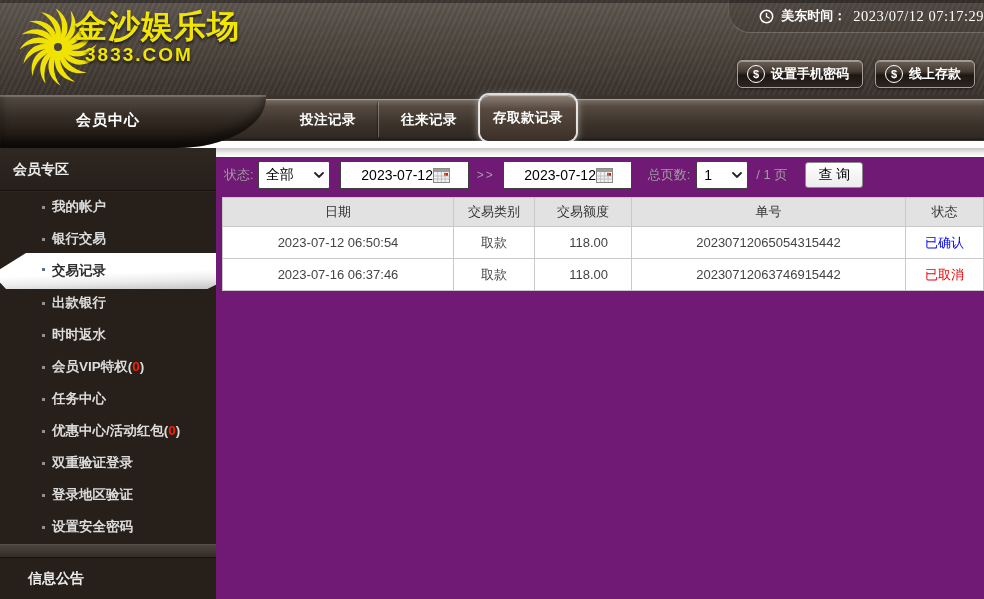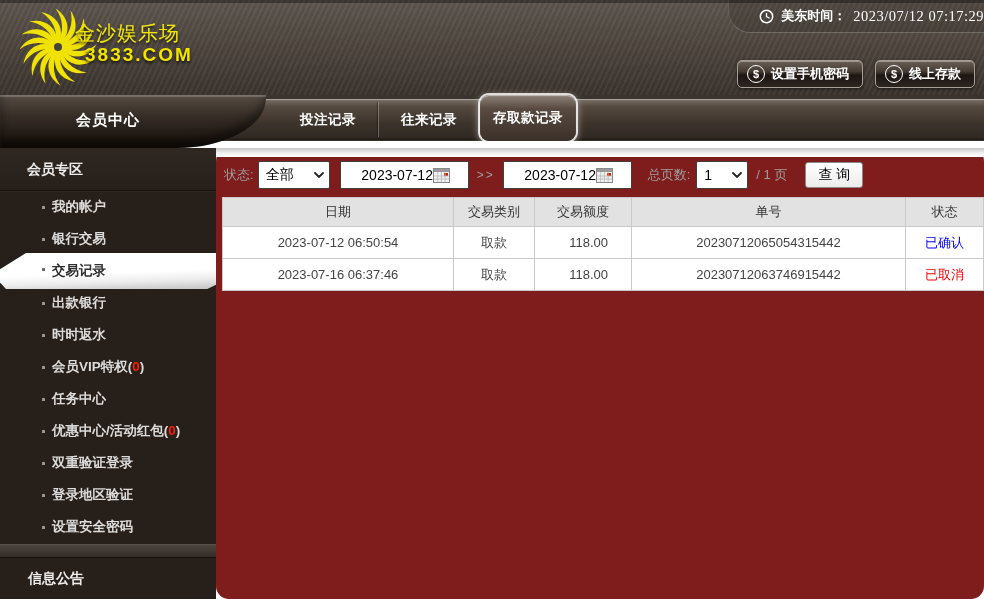--- a/index.html
+++ b/index.html
@@ -10,21 +10,21 @@
   .topbar{position:absolute;left:0;top:0;width:984px;height:95px;
     background:linear-gradient(180deg,#5d554e 0%,#4a423b 55%,#3a332d 100%);}
   .topbar::before{content:"";position:absolute;inset:0;
     background:repeating-linear-gradient(115deg,rgba(255,255,255,0.045) 0 2px,rgba(0,0,0,0.03) 2px 5px);
     pointer-events:none;}
   .topbar::after{content:"";position:absolute;left:0;right:0;top:0;height:3px;
     background:rgba(0,0,0,0.35);pointer-events:none;}
 
   .logo{position:absolute;left:14px;top:3px;width:215px;height:88px;cursor:pointer;}
   .logo-burst{position:absolute;left:2px;top:3px;width:84px;height:82px;}
-  .logo-title{position:absolute;left:61px;top:17px;font-size:20px;font-weight:normal;
+  .logo-title{position:absolute;left:61px;top:2px;font-size:32px;font-weight:bold;
     color:#f2e600;letter-spacing:1px;white-space:nowrap;
     text-shadow:0 2px 3px rgba(0,0,0,0.75),0 0 1px rgba(255,255,255,0.3);}
   .logo-domain{position:absolute;left:71px;top:41px;font-size:19px;font-weight:bold;
     color:#f2e600;letter-spacing:2px;white-space:nowrap;
     text-shadow:0 2px 3px rgba(0,0,0,0.75);}
 
   .time-panel{position:absolute;right:0;top:0;width:256px;height:33px;
     border-left:1px solid rgba(255,255,255,0.12);
     border-bottom:1px solid rgba(255,255,255,0.22);
     border-bottom-left-radius:22px;background:rgba(25,20,16,0.18);
@@ -64,41 +64,41 @@
   .member-bar{position:absolute;left:0;top:0;width:266px;height:53px;
     background:linear-gradient(180deg,#564c44 0%,#362d26 40%,#201914 78%,#130e0a 100%);
     border-bottom-right-radius:90px 50px;z-index:2;
     box-shadow:inset 0 2px 1px rgba(255,255,255,0.22),inset 0 -8px 10px rgba(0,0,0,0.45);}
   .member-bar-title{position:absolute;left:0;top:0;width:216px;height:50px;
     display:flex;align-items:center;justify-content:center;color:#fff;
     font-size:15px;font-weight:bold;letter-spacing:1px;}
 
   
   .sidebar{position:absolute;left:0;top:148px;width:216px;height:451px;background:#271f1a;}
-  .side-section{height:42px;line-height:42px;padding-left:27px;color:#ececec;
+  .side-section{height:42px;line-height:42px;padding-left:13px;color:#ececec;
     font-size:14px;font-weight:bold;
     background:linear-gradient(180deg,#2f2721,#271f1a);
     border-bottom:1px solid rgba(0,0,0,0.55);box-shadow:0 1px 0 rgba(255,255,255,0.04);
     cursor:pointer;}
   .menu{height:352px;}
   .menu-item{position:relative;height:32px;line-height:32px;padding-left:52px;
     color:#dcdcdc;font-size:13.5px;font-weight:bold;cursor:pointer;white-space:nowrap;}
   .menu-item .dot{position:absolute;left:42px;top:15px;width:3px;height:3px;background:#939393;}
   .menu-item.active{height:36px;line-height:35px;margin:-2px 0;z-index:1;color:#2e2e2e;
     background:linear-gradient(178deg,#ffffff 0%,#ffffff 55%,#ececec 76%,#c3c3c3 100%);
     clip-path:polygon(0 45%,26px 0,100% 0,100% 88%,96% 100%,6px 100%,0 82%);}
   .menu-item.active .dot{background:#5f6e80;}
   .side-divider{margin-top:1px;height:12px;
     background:linear-gradient(180deg,#4b433c,#342c26);
     border-top:1px solid #565049;border-bottom:1px solid #17110d;}
   .side-section2{height:40px;line-height:40px;padding-left:28px;color:#ececec;
     font-size:14px;font-weight:bold;cursor:pointer;}
 
   
-  .main{position:absolute;left:216px;top:148px;width:768px;height:451px;background:#7f1d1d;border-radius:13px;}
+  .main{position:absolute;left:216px;top:148px;width:768px;height:451px;background:#701a75;}
   .main-topshade{position:absolute;left:0;top:0;right:0;height:9px;
     background:linear-gradient(180deg,#c6c6c6 0%,#efefef 55%,#ffffff 100%);}
 
   .filter-row{position:absolute;left:8px;top:13px;height:28px;display:flex;
     align-items:center;font-size:13px;color:#9e9e9e;}
   .flabel{color:#9e9e9e;}
   .fselect{display:flex;align-items:center;justify-content:space-between;
     width:58px;height:26px;border:1px solid #3f3f3f;border-radius:2px;background:#fff;
     margin:0 10px 0 4px;padding:0 5px 0 7px;box-sizing:content-box;
     color:#000;font-size:14px;cursor:pointer;}

